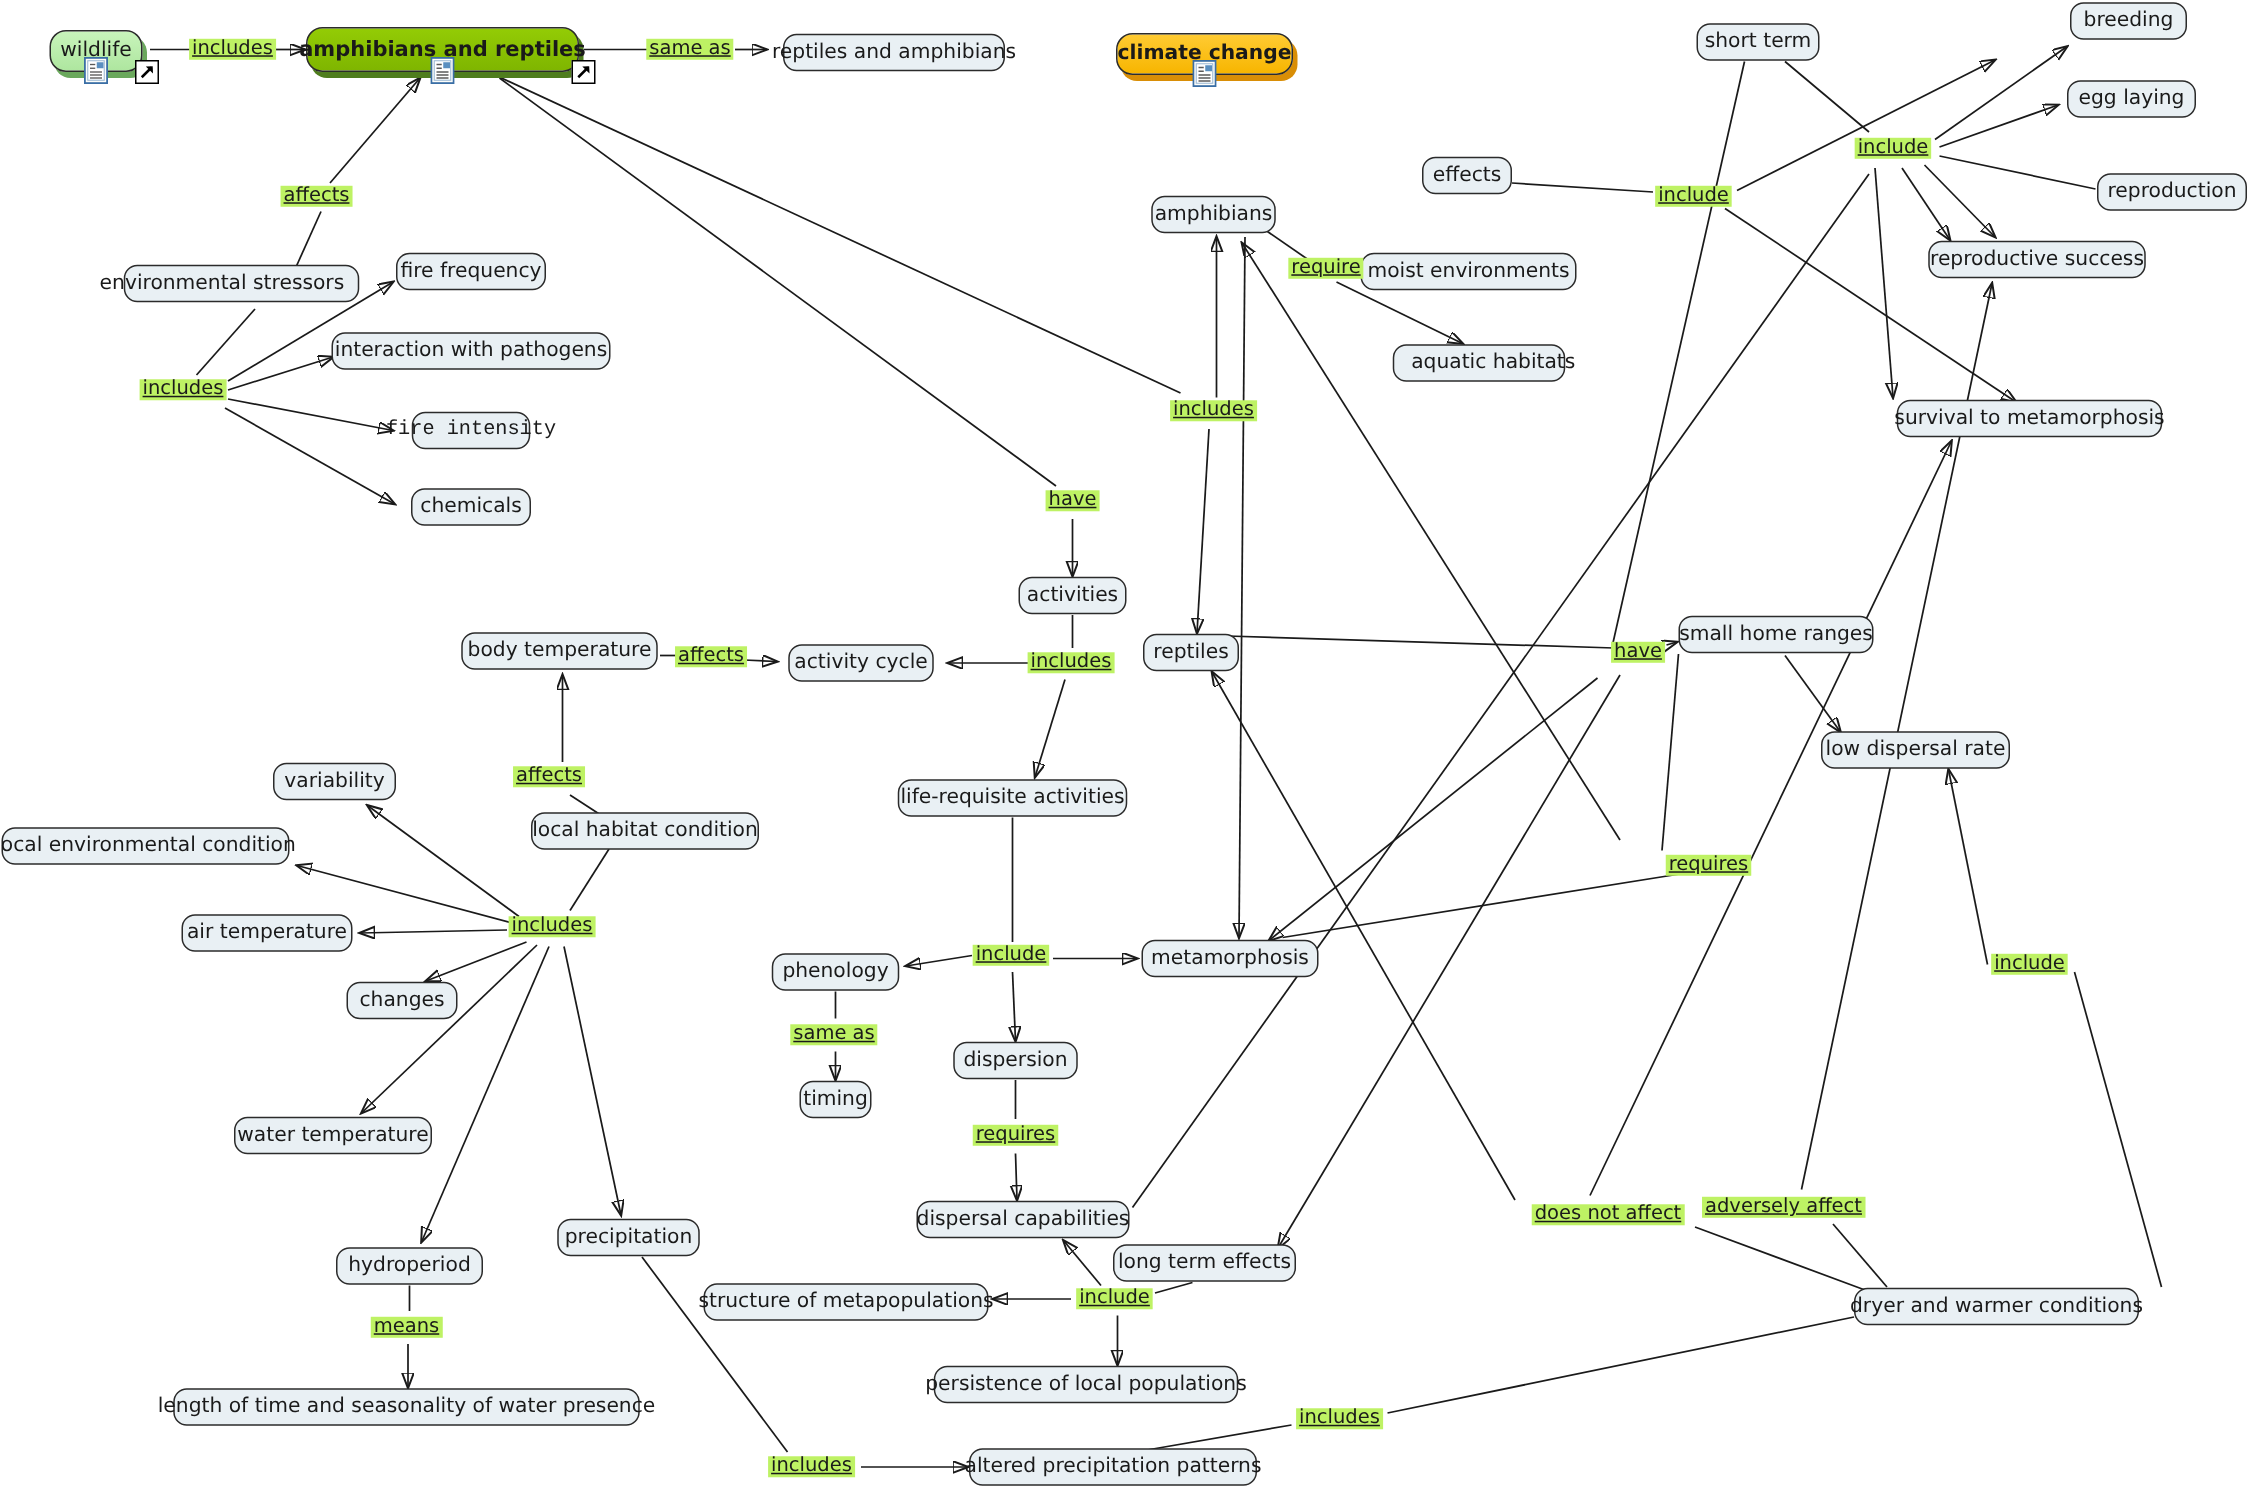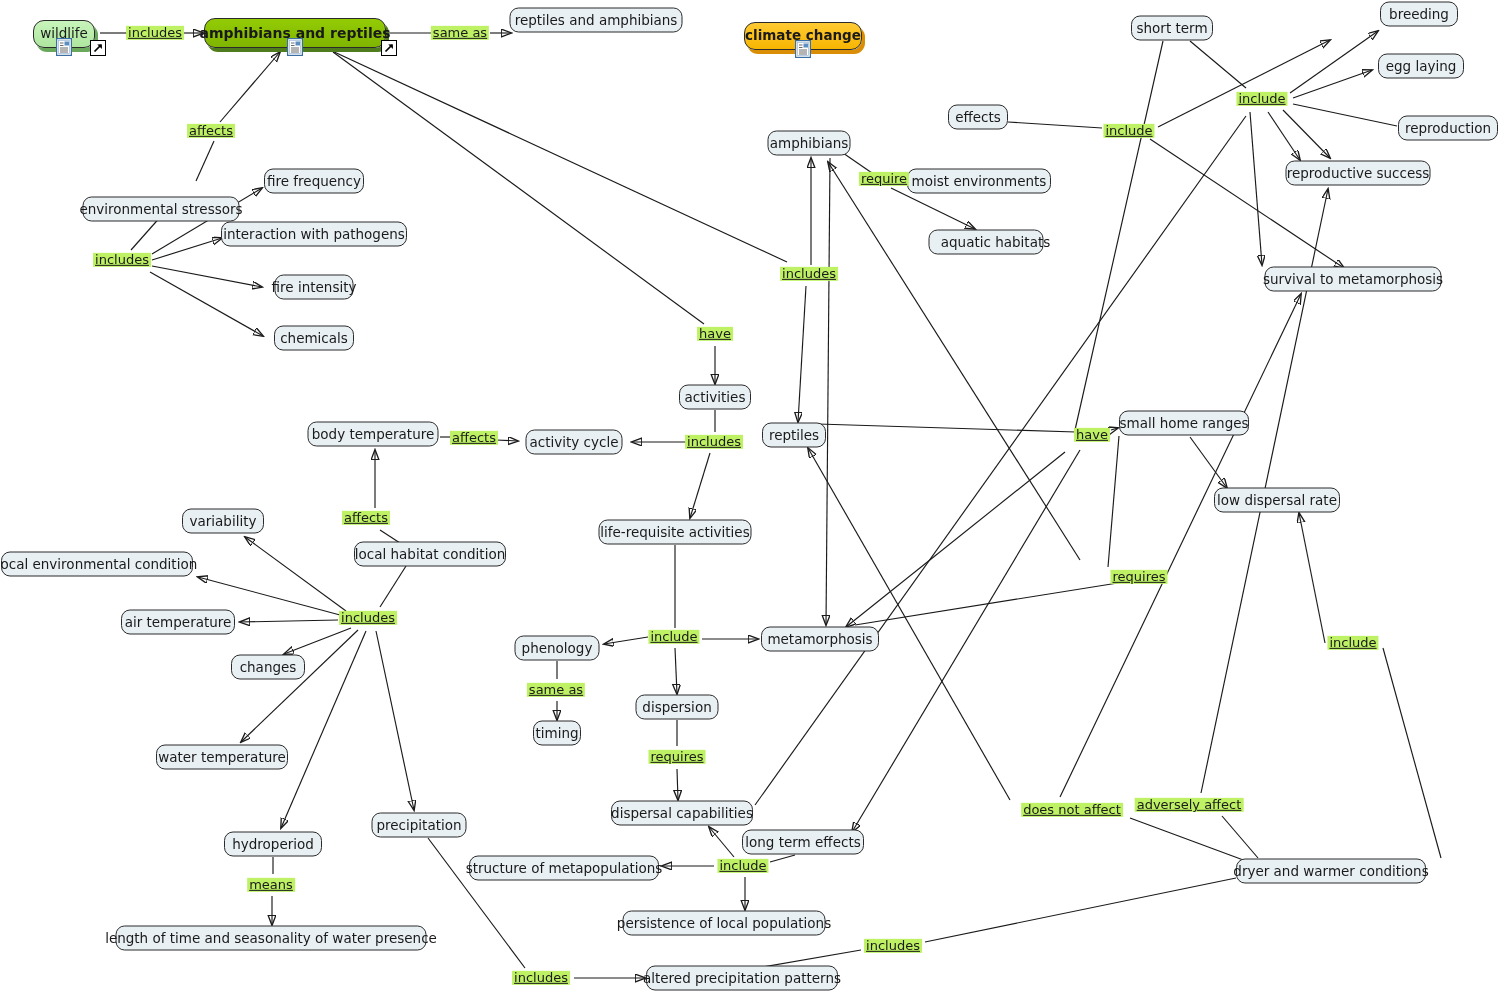--- a/index.html
+++ b/index.html
@@ -261,48 +261,48 @@
               <line x1="4" y1="14" x2="12" y2="14"></line>
             </g>
           </svg></span>
         <span class="arrow-icon">
           <svg viewBox="0 0 14 14" width="14" height="14">
             <path d="M3.5,10.5 L10,4" stroke="#000" stroke-width="1.7"></path>
             <path d="M10.8,3.2 L11,8 L6.2,3.4 z" fill="#000"></path>
           </svg>
         </span>
       </div>
-      <div class="node" style="left: 596px; top: 20px; width: 173px;">
+      <div class="node" style="left: 596px; top: 35px; width: 148px;">
         <span>reptiles and amphibians</span>
       </div>
       <div class="node root-orange" style="left: 803px; top: 36px; width: 118px;">
         <span>climate change</span>
         <span class="doc-icon"><svg viewBox="0 0 16 18" width="16" height="18">
             <rect x="0.5" y="0.5" width="15" height="17" fill="#fdfdfa" stroke="#3a6ea5" stroke-width="1.4"></rect>
             <rect x="2.5" y="2.5" width="11" height="13" fill="#ffffff" stroke="#9bb8d4" stroke-width="0.7"></rect>
             <rect x="8.5" y="3.5" width="4.5" height="4" fill="#5a8fc0"></rect>
             <g stroke="#5a5a5a" stroke-width="0.9">
               <line x1="4" y1="5" x2="7.5" y2="5"></line>
               <line x1="4" y1="7.5" x2="7.5" y2="7.5"></line>
               <line x1="4" y1="10" x2="12" y2="10"></line>
               <line x1="4" y1="12" x2="12" y2="12"></line>
               <line x1="4" y1="14" x2="12" y2="14"></line>
             </g>
           </svg></span>
       </div>
-      <div class="node" style="left: 161px; top: 209px; width: 157px;">
+      <div class="node" style="left: 161px; top: 189px; width: 157px; justify-content: flex-end;">
         <span>environmental stressors</span>
       </div>
       <div class="node" style="left: 314px; top: 181px; width: 100px;">
         <span>fire frequency</span>
       </div>
       <div class="node" style="left: 314px; top: 234px; width: 186px;">
         <span>interaction with pathogens</span>
       </div>
-      <div class="node" style="left: 314px; top: 287px; width: 79px;">
+      <div class="node" style="left: 314px; top: 287px; width: 79px; font-family: Liberation Mono, monospace;">
         <span>fire intensity</span>
       </div>
       <div class="node" style="left: 314px; top: 338px; width: 80px;">
         <span>chemicals</span>
       </div>
       <div class="node" style="left: 809px; top: 143px; width: 83px;">
         <span>amphibians</span>
       </div>
       <div class="node" style="left: 979px; top: 181px; width: 144px;">
         <span>moist environments</span>

